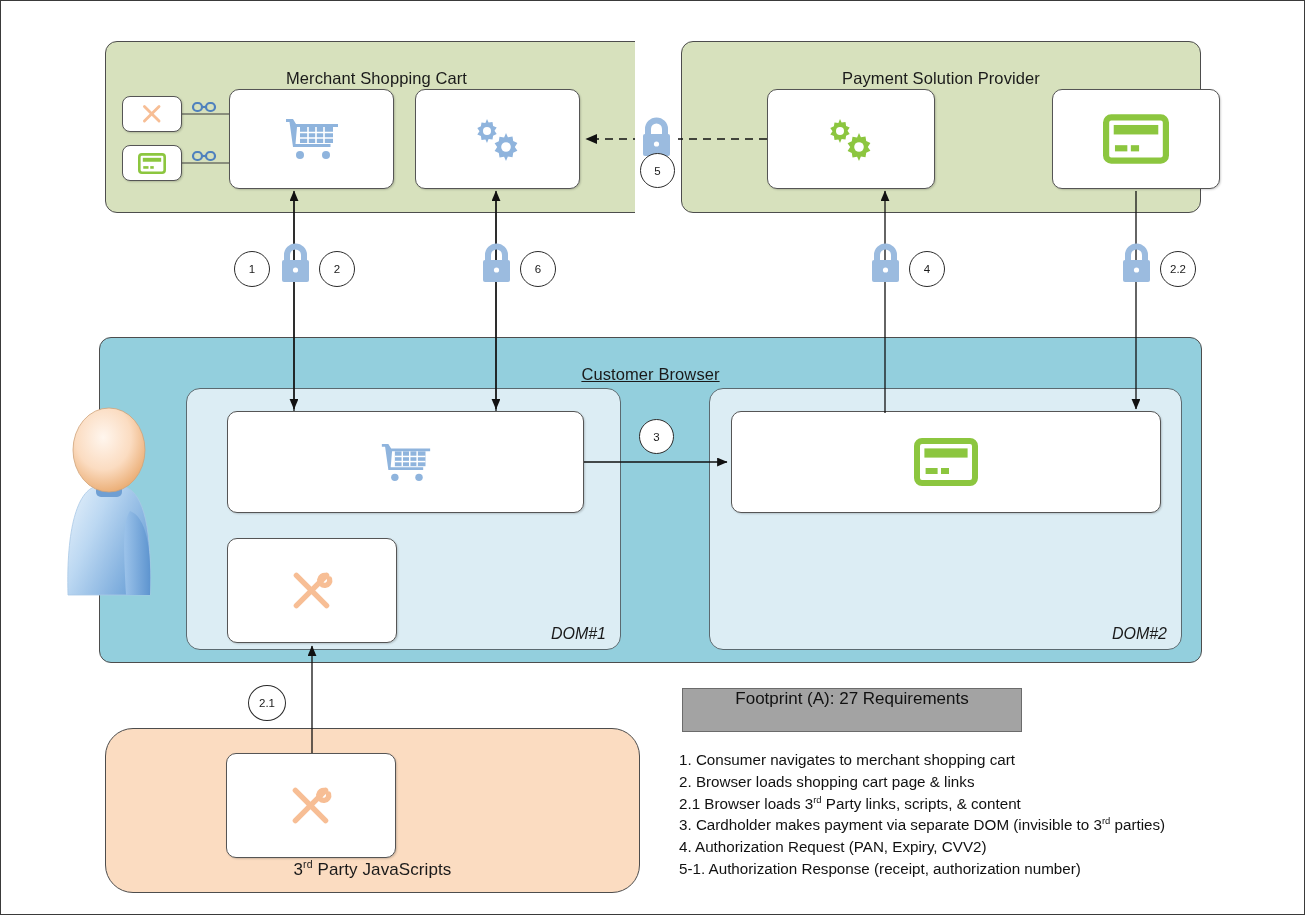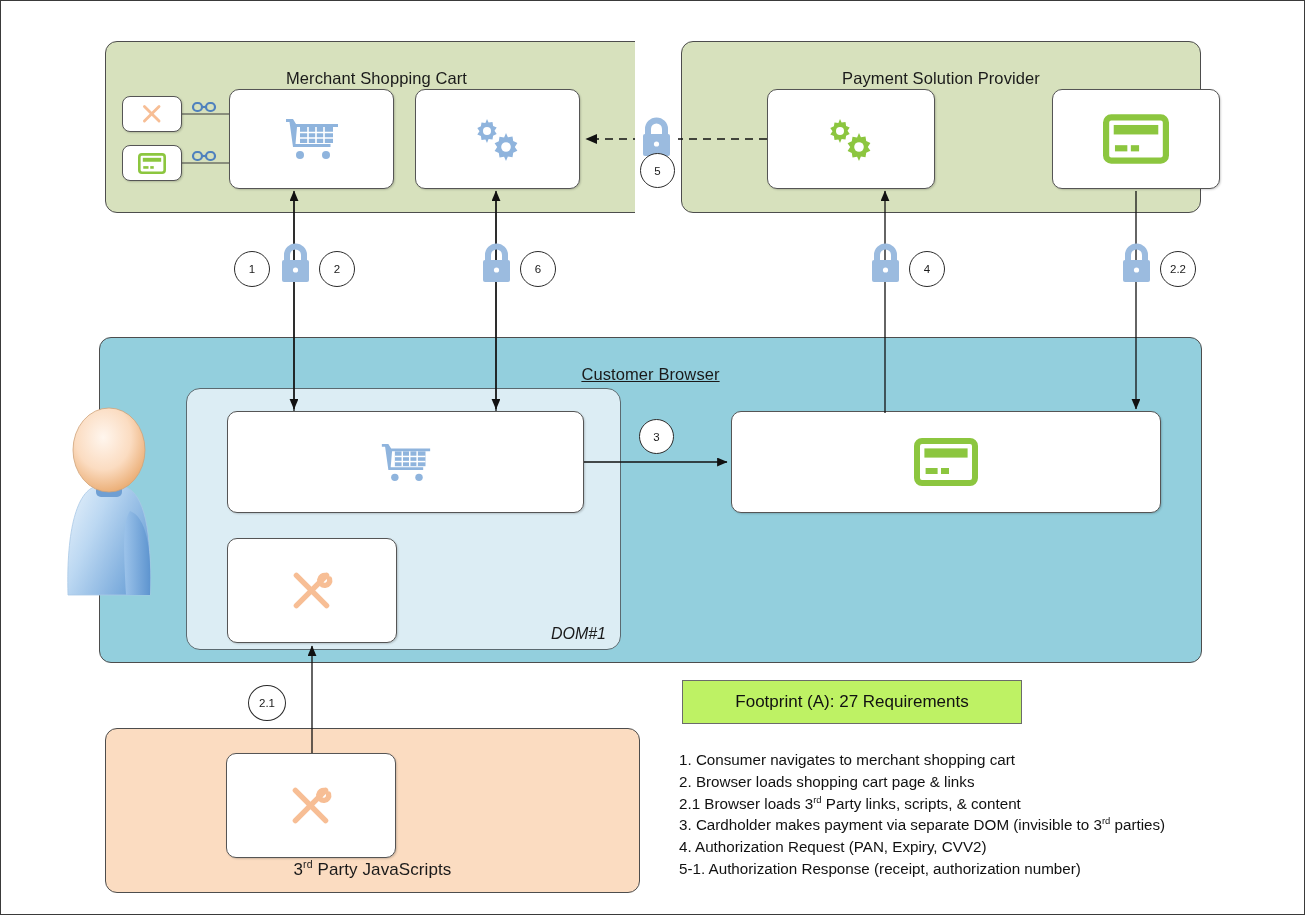--- a/index.html
+++ b/index.html
@@ -9,21 +9,21 @@
     border:1px solid #3a3a3a;box-sizing:border-box;overflow:hidden;
   }
   .abs{position:absolute;box-sizing:border-box;}
 
   
   .zone{
     border:1px solid #4d4d4d;border-radius:12px;
   }
   .zone.green{background:#d7e1bd;}
   .zone.teal{background:#93cfdd;}
-  .zone.orange{background:#fbdcc1;}
+  .zone.orange{background:#fbdcc1;border-radius:28px;}
   .zone-title{
     position:absolute;left:0;right:0;text-align:center;
     font-size:16.5px;color:#1a1a1a;letter-spacing:.1px;margin-top:17px;
   }
   .dom-panel{
     border:1px solid #5b6a70;border-radius:14px;background:#dcedf4;
   }
   .dom-label{
     position:absolute;right:14px;bottom:6px;font-size:16px;color:#1a1a1a;font-style:italic;
   }
@@ -44,23 +44,23 @@
     position:absolute;border:1px solid #2b2b2b;border-radius:50%;
     background:#ffffff;display:flex;align-items:center;justify-content:center;
     font-size:11.5px;color:#1a1a1a;
   }
 
   
   .lock{position:absolute;}
 
   
   .footprint{
-    border:1px solid #6b6b6b;background:#bef264;
-    display:flex;align-items:center;justify-content:center;
-    font-size:17px;color:#111;
+    border:1px solid #6b6b6b;background:#a3a3a3;
+    display:flex;justify-content:center;
+    font-size:17px;color:#111;margin-top:8px;
   }
 
   
   .legend{position:absolute;font-size:15.2px;color:#111;line-height:21.8px;}
   .legend div{white-space:nowrap;}
   sup{font-size:.62em;vertical-align:super;line-height:0;}
 
   .person{position:absolute;}
 </style>
 </head>
@@ -188,20 +188,23 @@
   <div class="abs node" style="left:226px;top:537px;width:170px;height:105px;">
     <svg width="50" height="50" viewBox="0 0 24 24">
       <g stroke="#f7be95" stroke-width="2.6" stroke-linecap="round" fill="none">
         <line x1="4.5" y1="4.5" x2="19" y2="19"></line>
         <line x1="19" y1="4.5" x2="4.5" y2="19"></line>
         <path d="M18.8 4.6a2.4 2.4 0 1 0 1.6 1.6"></path>
       </g>
     </svg>
   </div>
 
+  <div class="abs dom-panel" style="left:708px;top:387px;width:473px;height:262px;">
+    <div class="dom-label">DOM#2</div>
+  </div>
   <div class="abs node" style="left:730px;top:410px;width:430px;height:102px;">
     <svg width="64" height="48" viewBox="0 0 32 24">
       <rect x="1.5" y="1.5" width="29" height="21" rx="2.5" fill="none" stroke="#8cc63f" stroke-width="3"></rect>
       <rect x="5.2" y="5.2" width="21.6" height="4.6" fill="#8cc63f"></rect>
       <rect x="5.8" y="15" width="6" height="3" fill="#8cc63f"></rect>
       <rect x="13.5" y="15" width="4" height="3" fill="#8cc63f"></rect>
     </svg>
   </div>
 
   <div class="abs zone orange" style="left:104px;top:727px;width:535px;height:165px;">

